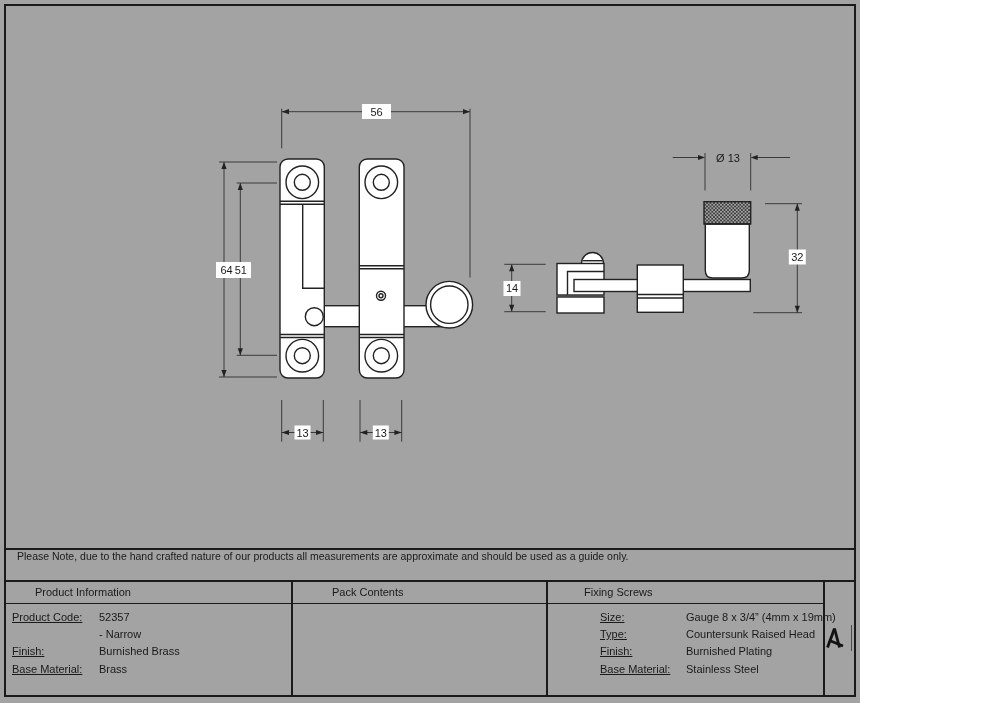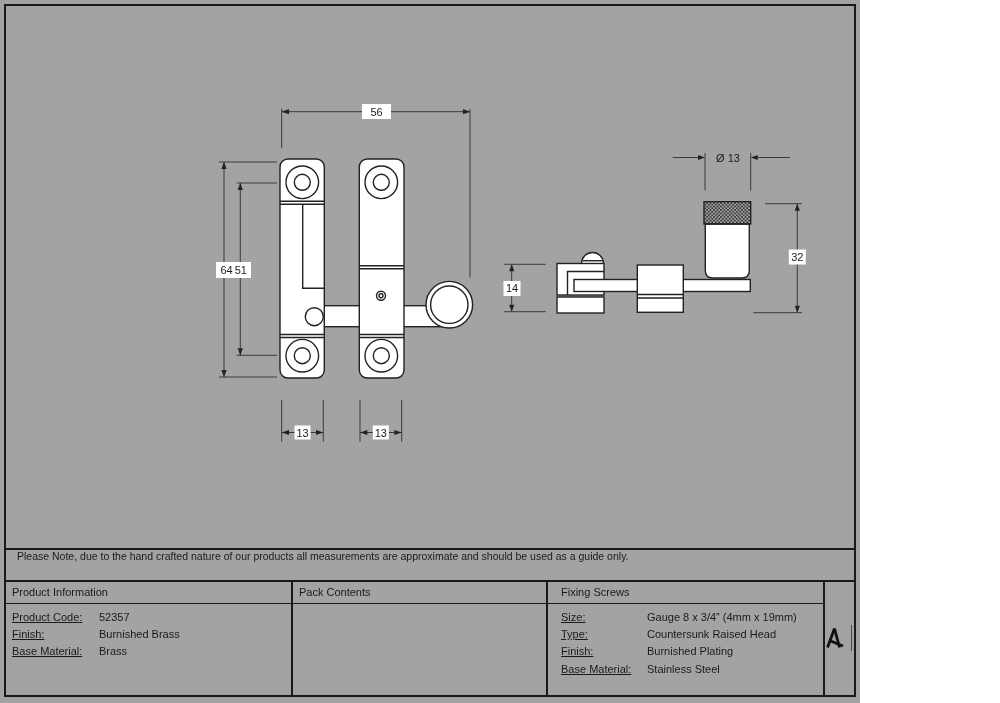--- a/index.html
+++ b/index.html
@@ -6,25 +6,25 @@
   .page{position:relative;width:860px;height:703px;background:#a3a3a3;
         font-family:"Liberation Sans",sans-serif;color:#1a1a1a;overflow:hidden;}
   .frame{position:absolute;left:4px;top:4px;right:4px;bottom:6px;
          border:2px solid #1a1a1a;pointer-events:none;}
   .drawing{position:absolute;left:0;top:0;}
   .hline{position:absolute;background:#1a1a1a;height:2px;}
   .vline{position:absolute;background:#1a1a1a;width:2px;}
   .note-bar{position:absolute;left:6px;right:6px;top:550px;height:28px;
             display:flex;align-items:flex-start;padding-left:11px;font-size:10.5px;}
   .col{position:absolute;top:580px;bottom:8px;font-size:11px;}
-  .col-header{height:22px;line-height:24px;}
+  .col-header{height:22px;line-height:24px;margin-left:23px;}
   .col-body{padding-top:7px;line-height:17.2px;}
   .kv{display:flex;}
   .kv .lbl{flex:0 0 87px;text-decoration:underline;}
-  .col3 .kv .lbl{flex:0 0 86px;}
+  .col3 .kv .lbl{flex:0 0 86px;margin-left:39px;}
   .logo-cell{position:absolute;left:825px;right:6px;top:580px;bottom:8px;
              display:flex;align-items:center;}
   .logo-wrap{display:flex;align-items:center;}
   .logo-divider{width:1px;height:26px;background:#4a4a4a;margin:0 8px 0 6px;}
   .brand-text{font-size:9px;letter-spacing:2.3px;color:#2b2b2b;white-space:nowrap;}
   svg text{font-family:"Liberation Sans",sans-serif;font-size:11px;fill:#1a1a1a;}
 </style>
 </head>
 <body>
 
@@ -178,31 +178,35 @@
   <div class="vline" style="left:823px;top:580px;bottom:8px;"></div>
 
   <div class="col" style="left:6px;width:285px;padding-left:6px;">
     <div class="col-header">Product Information</div>
     <div class="col-body">
       <div class="kv">
         <span class="lbl">Product Code:</span>
         <span>52357</span>
       </div>
       <div class="kv">
+        <span class="lbl"></span>
+        <span>- Narrow</span>
+      </div>
+      <div class="kv">
         <span class="lbl">Finish:</span>
         <span>Burnished Brass</span>
       </div>
       <div class="kv">
         <span class="lbl">Base Material:</span>
         <span>Brass</span>
       </div>
     </div>
   </div>
 
-  <div class="col" style="left:293px;width:253px;padding-left:6px;">
+  <div class="col" style="left:293px;width:253px;padding-left:16px;">
     <div class="col-header">Pack Contents</div>
   </div>
 
   <div class="col col3" style="left:548px;width:275px;padding-left:13px;">
     <div class="col-header">Fixing Screws</div>
     <div class="col-body">
       <div class="kv">
         <span class="lbl">Size:</span>
         <span>Gauge 8 x 3/4” (4mm x 19mm)</span>
       </div>

